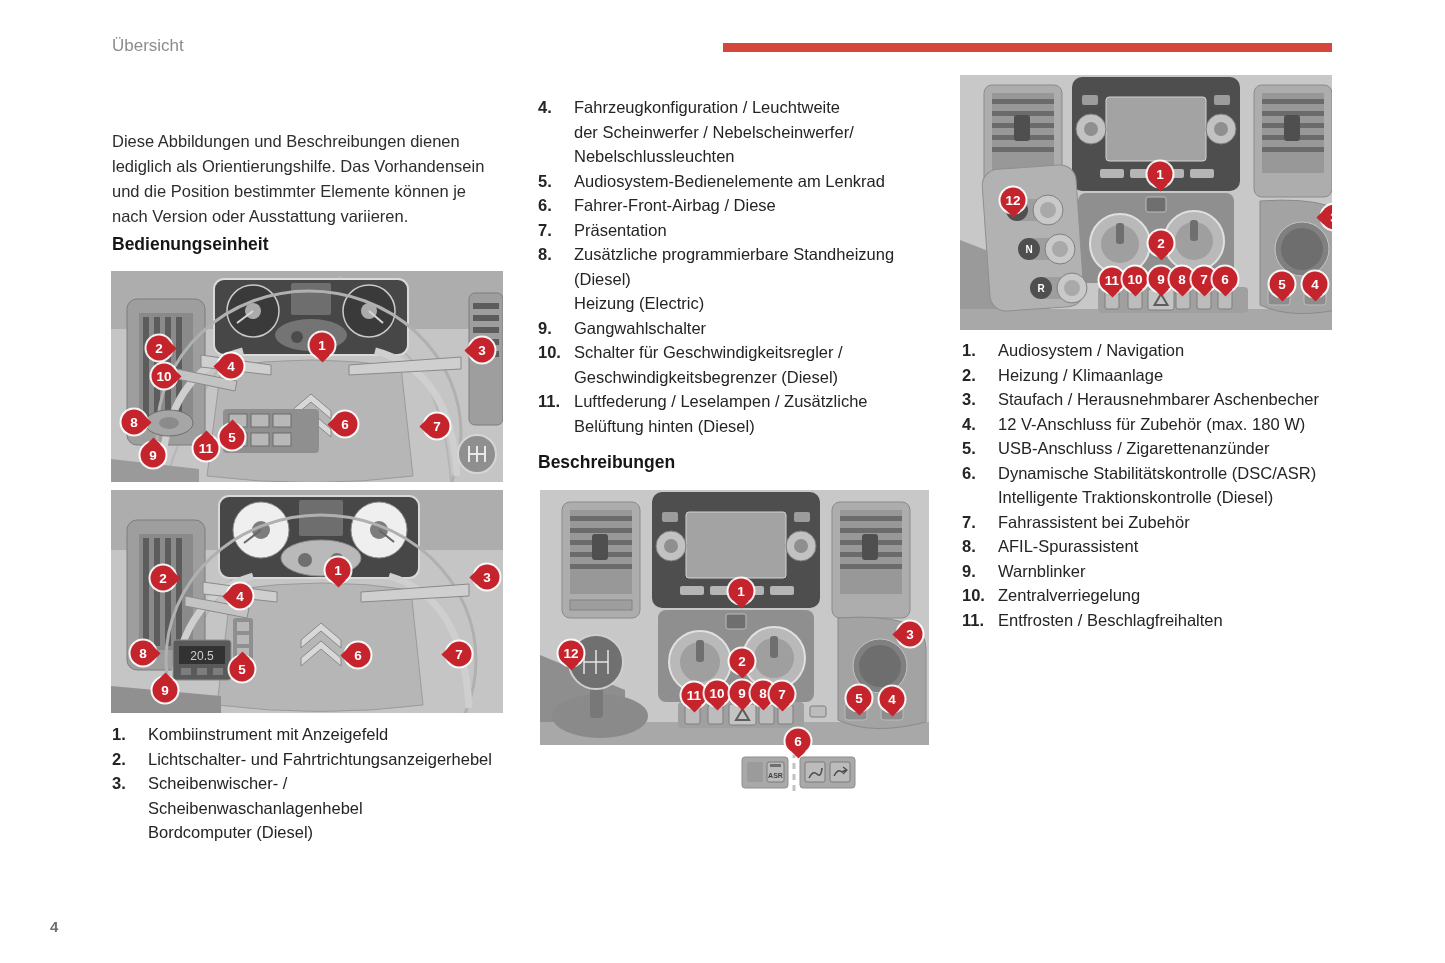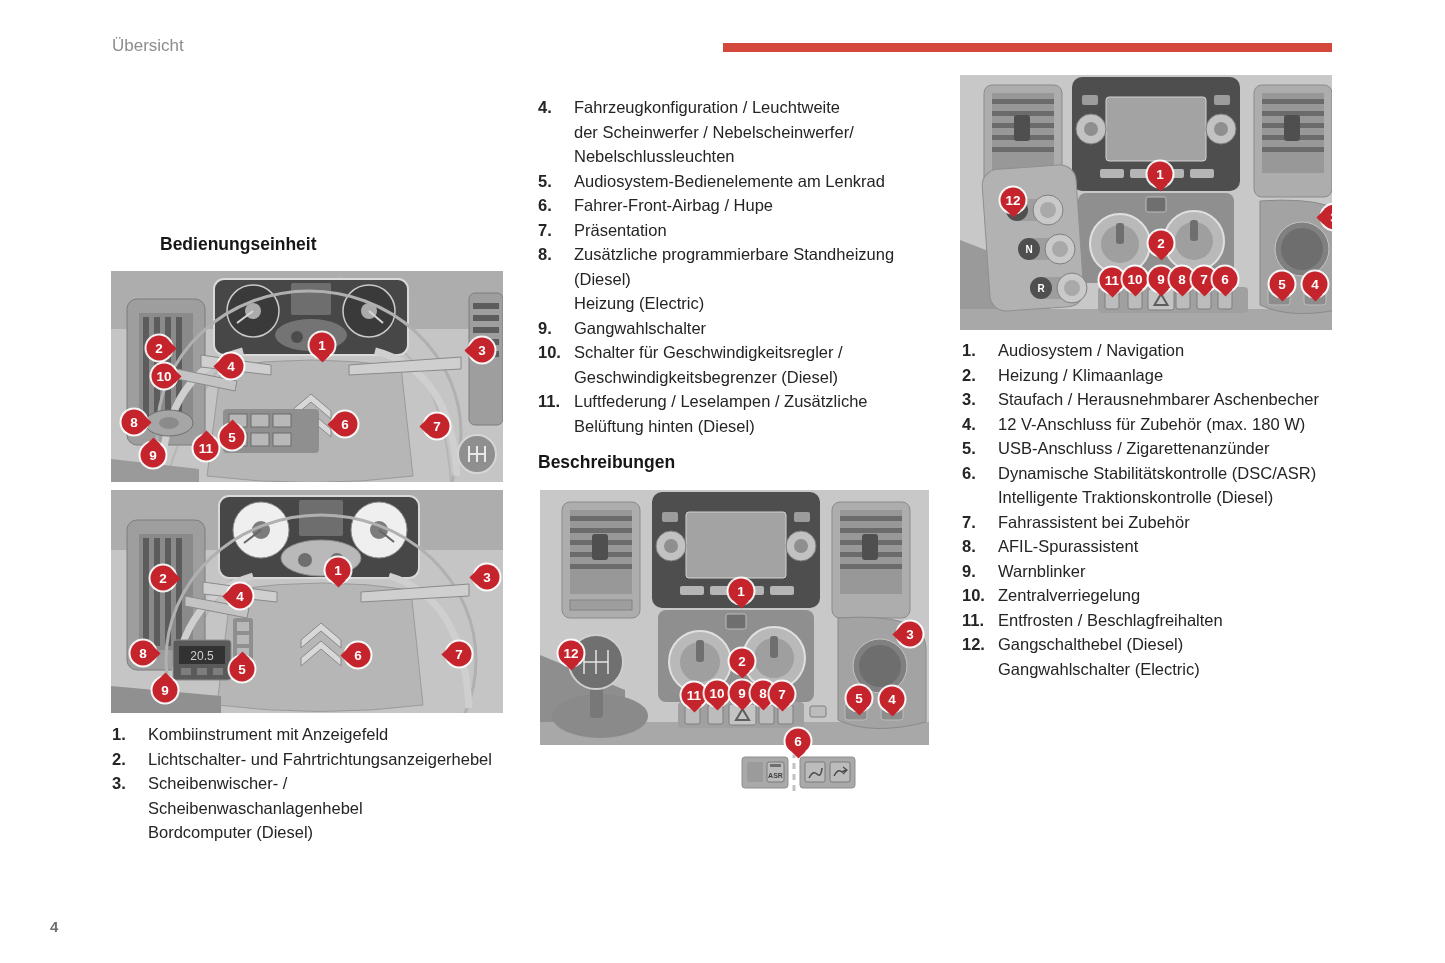--- a/index.html
+++ b/index.html
@@ -5,21 +5,21 @@
   html,body{margin:0;padding:0;background:#ffffff;}
   .page{
     position:relative;width:1332px;height:963px;background:#ffffff;overflow:hidden;
     font-family:"Liberation Sans",sans-serif;color:#2d2d2d;
   }
   .hdr-label{position:absolute;left:112px;top:36px;font-size:17px;color:#8c8c8c;}
   .red-bar{position:absolute;left:723px;top:43px;width:722px;height:9px;background:#d4483c;}
   .title{position:absolute;left:110px;top:82px;font-size:32px;color:#8c8c8c;font-weight:400;letter-spacing:.2px;}
   .intro{position:absolute;left:112px;top:129px;width:392px;font-size:16.5px;line-height:25px;color:#2d2d2d;}
   .sec-hd{position:absolute;font-size:17.5px;font-weight:bold;color:#161616;}
-  #hd-bedienung{left:112px;top:234px;margin-left:48px;}
+  #hd-bedienung{left:112px;top:234px;}
   #hd-mittel{left:538px;top:452px;}
   .list{position:absolute;font-size:16.5px;line-height:24.5px;color:#242424;}
   #list-left{left:112px;top:722px;width:404px;}
   #list-mid{left:538px;top:95px;width:412px;}
   #list-right{left:962px;top:338px;width:450px;}
   .li{display:flex;align-items:flex-start;}
   .li-num{flex:0 0 36px;font-weight:bold;}
   .li-text{flex:1;}
   .pagenum{position:absolute;left:50px;top:918px;font-size:15px;font-weight:bold;color:#6f6f6f;}
   .figure{position:absolute;}
@@ -44,20 +44,21 @@
   .marker span{position:relative;z-index:2;}
 </style>
 </head>
 <body>
 
 <div class="page">
 
   <div class="hdr-label">Übersicht</div>
   <div class="red-bar"></div>
 
+  <div class="intro">Diese Abbildungen und Beschreibungen dienen lediglich als Orientierungshilfe. Das Vorhandensein und die Position bestimmter Elemente können je nach Version oder Ausstattung variieren.</div>
   <div class="sec-hd" id="hd-bedienung">Bedienungseinheit</div>
   <div class="sec-hd" id="hd-mittel">Beschreibungen</div>
 
   <div class="figure" id="fig1">
     <svg viewBox="0 0 392 211">
       <rect width="392" height="211" fill="#c5c5c5"></rect>
       <rect width="392" height="58" fill="#adadad"></rect>
       <path d="M55,211 Q95,60 230,6" stroke="#b6b6b6" stroke-width="2" fill="none"></path>
       <path d="M340,211 Q330,80 250,55" stroke="#b6b6b6" stroke-width="2" fill="none"></path>
       <g>
@@ -540,21 +541,21 @@
       <div class="li">
         <span class="li-num">4.</span>
         <span class="li-text">Fahrzeugkonfiguration / Leuchtweite<br>der Scheinwerfer / Nebelscheinwerfer/<br>Nebelschlussleuchten</span>
       </div>
       <div class="li">
         <span class="li-num">5.</span>
         <span class="li-text">Audiosystem-Bedienelemente am Lenkrad</span>
       </div>
       <div class="li">
         <span class="li-num">6.</span>
-        <span class="li-text">Fahrer-Front-Airbag / Hupe</span>
+        <span class="li-text">Fahrer-Front-Airbag / Diese</span>
       </div>
       <div class="li">
         <span class="li-num">7.</span>
         <span class="li-text">Präsentation</span>
       </div>
       <div class="li">
         <span class="li-num">8.</span>
         <span class="li-text">Zusätzliche programmierbare Standheizung<br>(Diesel)<br>Heizung (Electric)</span>
       </div>
       <div class="li">
@@ -608,20 +609,16 @@
         <span class="li-text">Warnblinker</span>
       </div>
       <div class="li">
         <span class="li-num">10.</span>
         <span class="li-text">Zentralverriegelung</span>
       </div>
       <div class="li">
         <span class="li-num">11.</span>
         <span class="li-text">Entfrosten / Beschlagfreihalten</span>
       </div>
-      <div class="li">
-        <span class="li-num">12.</span>
-        <span class="li-text">Gangschalthebel (Diesel)<br>Gangwahlschalter (Electric)</span>
-      </div>
     </div>
 
   <div class="pagenum">4</div>
 </div>
 
 </body></html>

